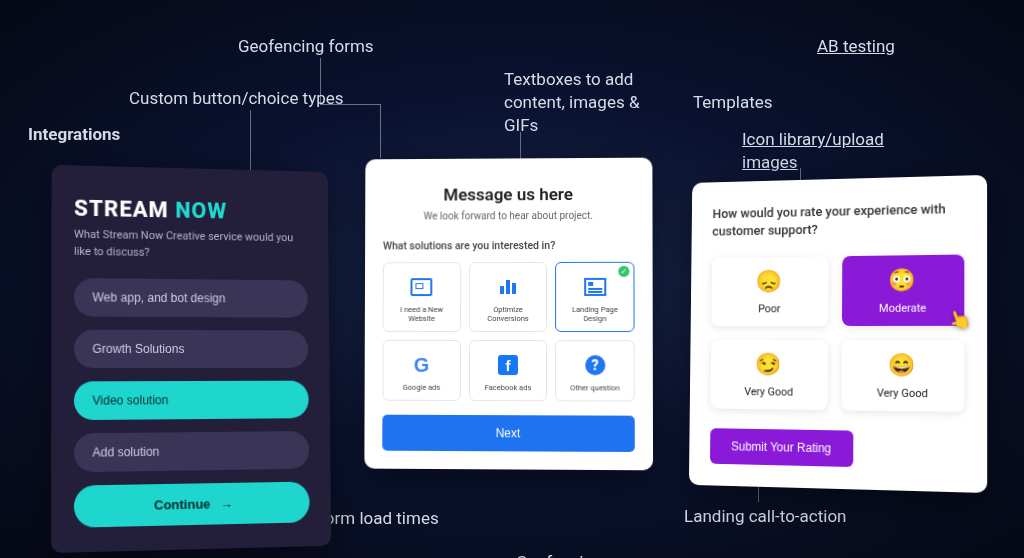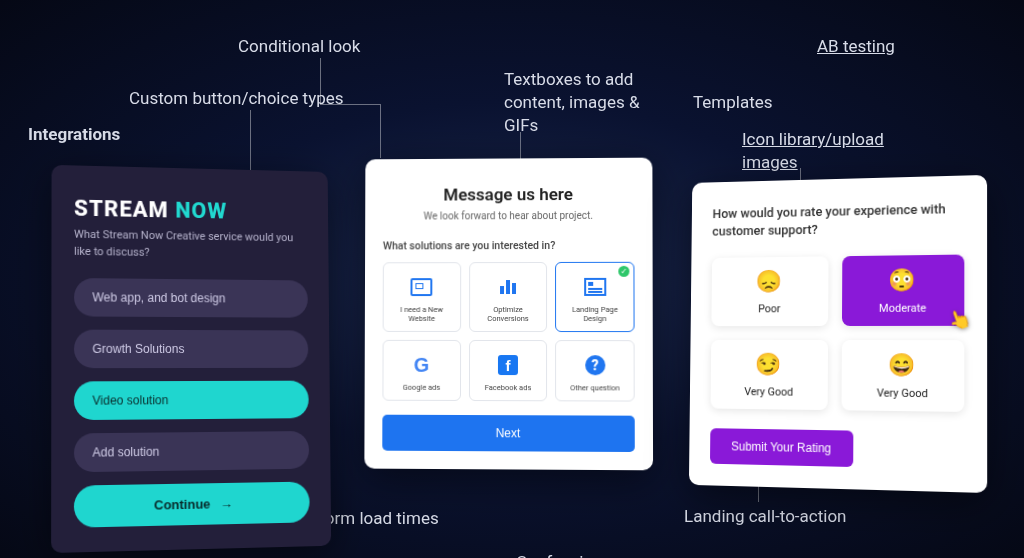--- a/index.html
+++ b/index.html
@@ -150,21 +150,21 @@
   .ico-lp::before, .ico-lp::after { content: ""; position: absolute; background: #2076f0; }
   .ico-lp::before { left: 2px; top: 2px; width: 5px; height: 4px; }
   .ico-lp::after { left: 2px; top: 8px; width: 14px; height: 1.5px; box-shadow: 0 3px 0 #2076f0; }
   .ico-g { font-size: 20px; font-weight: 700; color: #4285f4; font-family: Arial; }
   .ico-fb { width: 20px; height: 20px; background: #1877f2; border-radius: 3px; color: #fff; font-weight: 800; font-size: 15px; display: flex; align-items: center; justify-content: center; font-family: Arial; }
   .ico-q { width: 20px; height: 20px; background: #2076f0; border-radius: 50%; color: #fff; font-weight: 800; font-size: 14px; display: flex; align-items: center; justify-content: center; }
 </style>
 </head>
 <body>
 
-<div class="feature" style="left:238px; top:36px;">Conditional look</div>
+<div class="feature" style="left:238px; top:36px;">Geofencing forms</div>
 <div class="feature" style="left:817px; top:36px;text-decoration:underline;">AB testing</div>
 <div class="feature" style="left:129px; top:88px;">Custom button/choice types</div>
 <div class="feature" style="left:504px; top:68px; width:160px; line-height:1.35;">Textboxes to add content, images &amp; GIFs</div>
 <div class="feature" style="left:693px; top:92px;">Templates</div>
 <div class="feature" style="left:28px; top:124px;font-weight:bold;">Integrations</div>
 <div class="feature" style="left:742px; top:128px; width:180px; line-height:1.35;text-decoration:underline;">Icon library/upload images</div>
 <div class="feature" style="left:66px; top:512px;">Multi-step forms</div>
 <div class="feature" style="left:282px; top:508px;">Fast form load times</div>
 <div class="feature" style="left:516px; top:504px;margin-top:48px;">Geofencing</div>
 <div class="feature" style="left:684px; top:506px;">Landing call-to-action</div>

